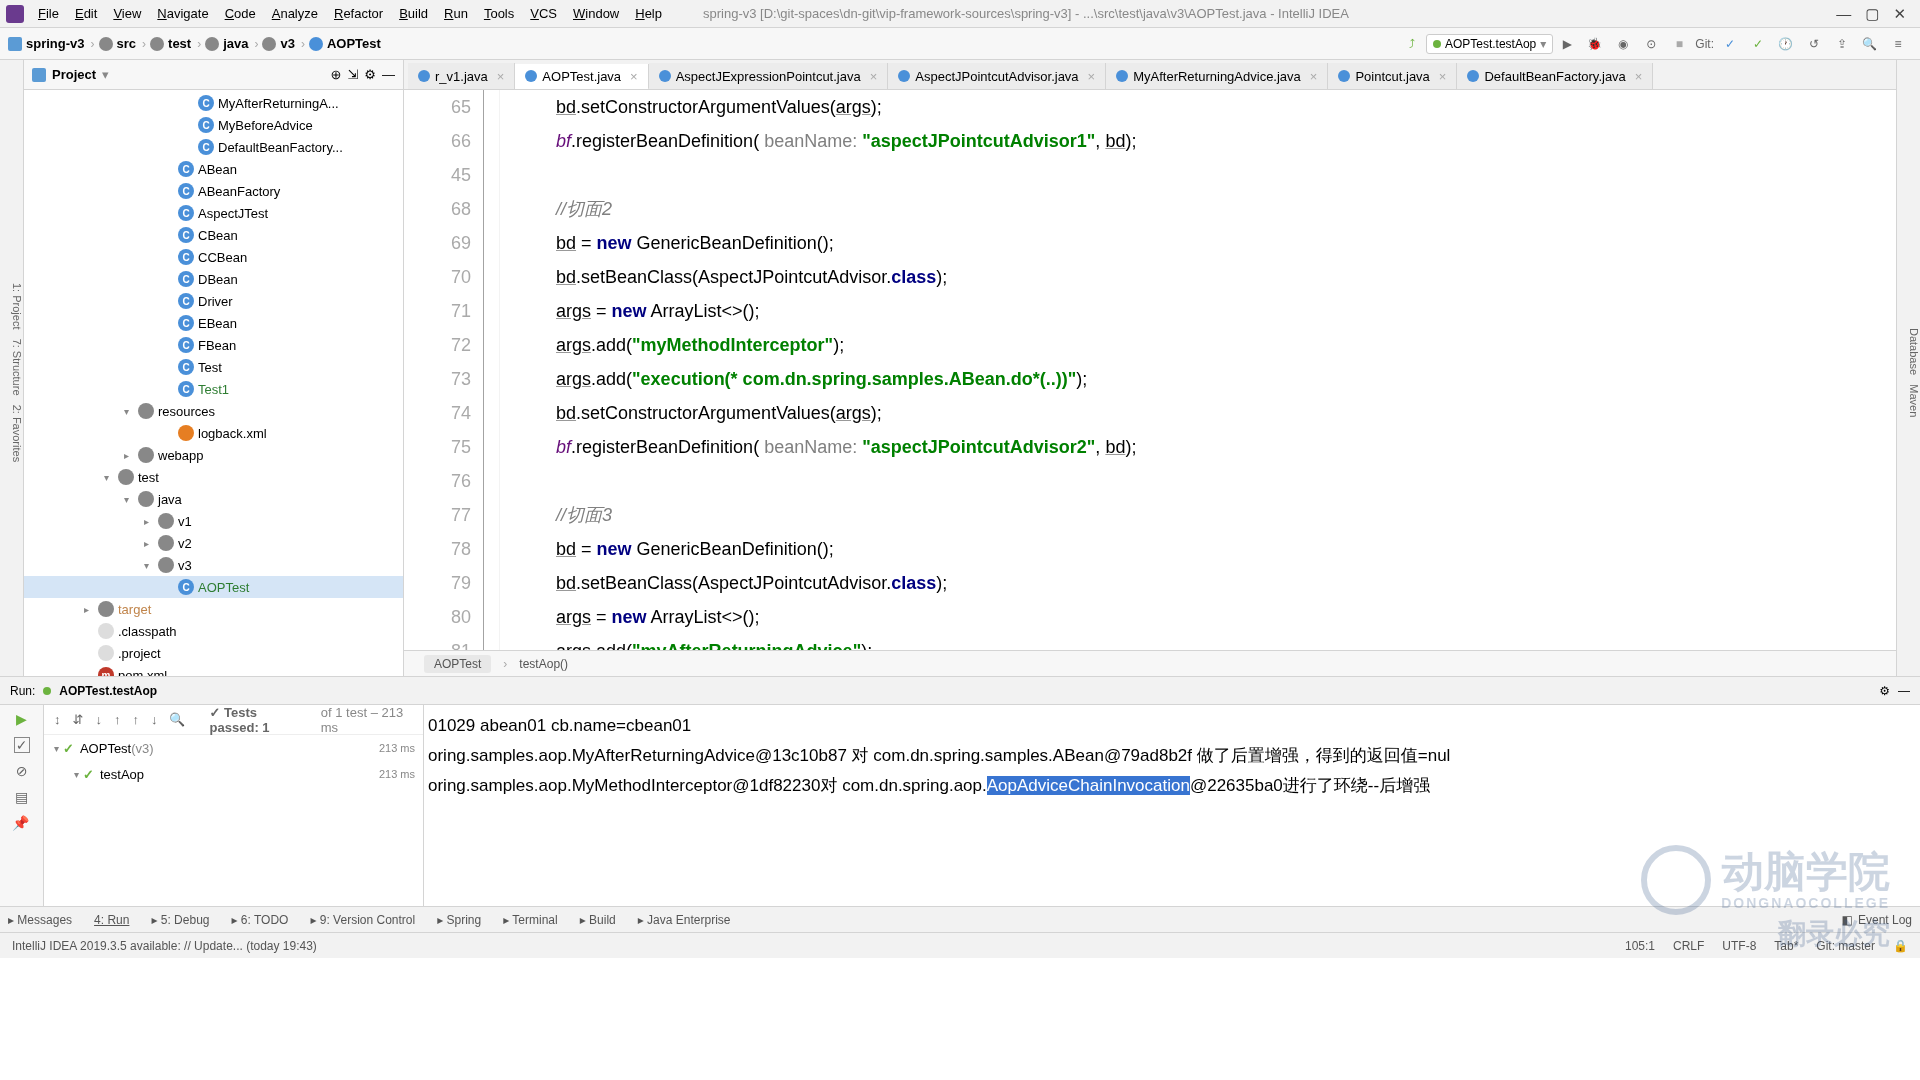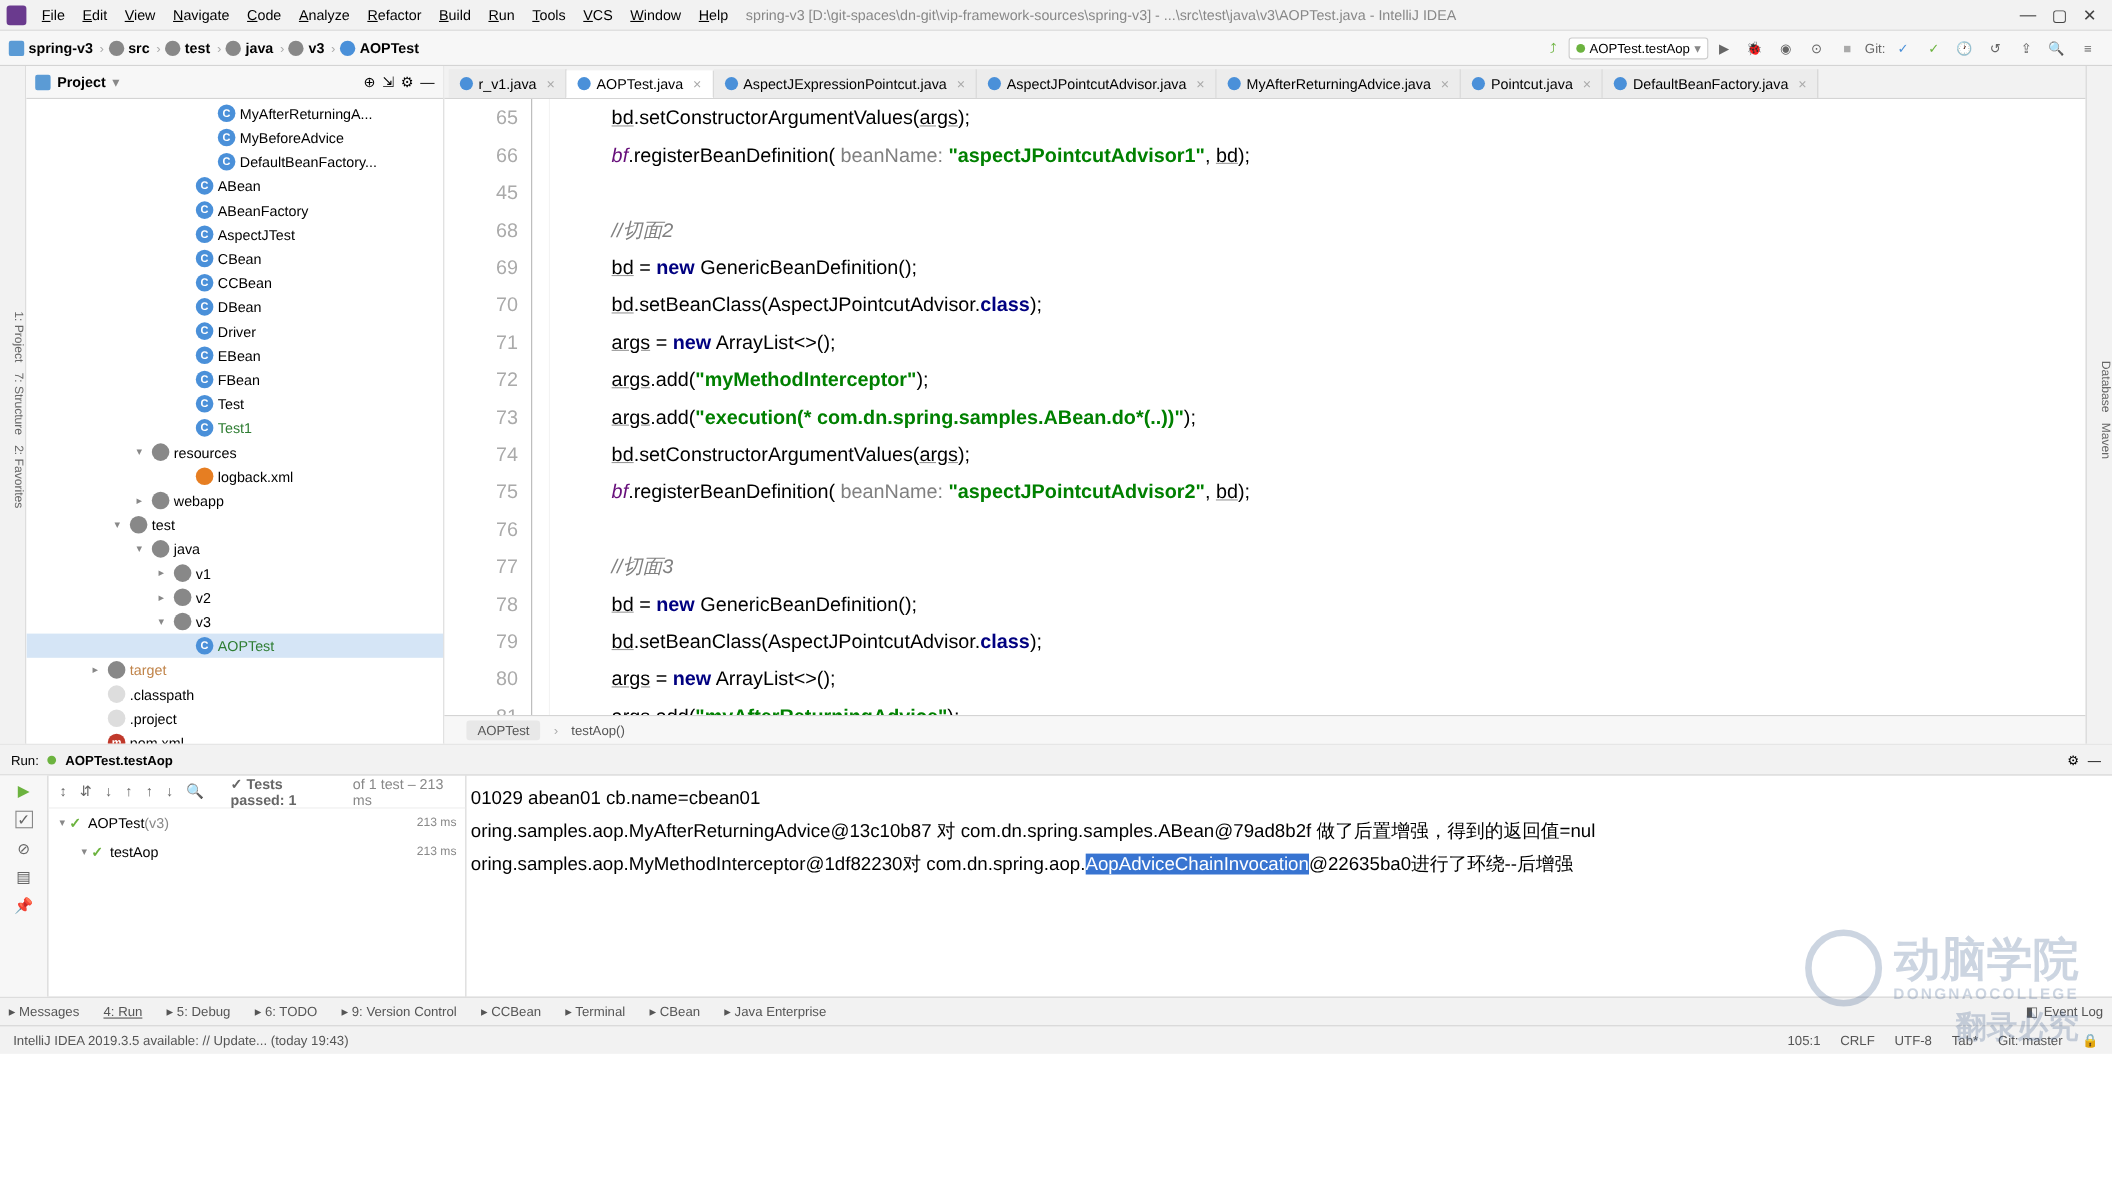--- a/index.html
+++ b/index.html
@@ -1,21 +1,21 @@
 <!DOCTYPE html>
 <html><head>
 <meta charset="utf-8">
 <style>
 * { margin:0; padding:0; box-sizing:border-box; font-family:"Segoe UI",Arial,sans-serif; }
 body { width:1920px; height:1080px; background:#fff; font-size:12px; color:#000; overflow:hidden; position:relative; }
 .menubar { height:28px; background:#f2f2f2; display:flex; align-items:center; border-bottom:1px solid #d4d4d4; }
 .menubar .logo { width:18px; height:18px; background:#6a3a8e; border-radius:3px; margin:0 6px; }
 .menubar .menuitem { padding:0 8px; font-size:13px; cursor:pointer; }
 .menubar .menuitem u { text-decoration:underline; }
-.menubar .title { margin-left:8px; color:#888; font-size:13px; flex:1; }
+.menubar .title { margin-left:33px; color:#888; font-size:13px; flex:1; }
 .menubar .winbtns { display:flex; gap:14px; padding:0 14px; font-size:15px; color:#444; }
 .navbar { height:32px; background:#f7f7f7; border-bottom:1px solid #d4d4d4; display:flex; align-items:center; padding:0 8px; }
 .navbar .crumb { display:flex; align-items:center; font-size:13px; font-weight:bold; margin-right:2px; }
 .navbar .crumb .ic { width:14px; height:14px; border-radius:2px; margin-right:4px; background:#5b9bd5; }
 .navbar .crumb.pkg .ic { background:#888; border-radius:50%; }
 .navbar .crumb.cls .ic { background:#4a90d9; border-radius:50%; }
 .navbar .sep { margin:0 4px; color:#aaa; }
 .navbar .spacer { flex:1; }
 .navbar .toolbtn { width:24px; height:24px; margin:0 2px; display:flex; align-items:center; justify-content:center; color:#666; }
 .navbar .runconfig { border:1px solid #ccc; border-radius:3px; padding:2px 6px; font-size:12px; background:#fff; display:flex; align-items:center; gap:4px; }
@@ -391,23 +391,23 @@
 
 <div class="bottombar">
   <div id="bottomitems" style="display:flex;gap:22px;">
       <div class="item">▸ Messages</div>
       <div class="item">
         <span style="text-decoration:underline;">4: Run</span>
       </div>
       <div class="item">▸ 5: Debug</div>
       <div class="item">▸ 6: TODO</div>
       <div class="item">▸ 9: Version Control</div>
-      <div class="item">▸ CCBean</div>
+      <div class="item">▸ Spring</div>
       <div class="item">▸ Terminal</div>
-      <div class="item">▸ CBean</div>
+      <div class="item">▸ Build</div>
       <div class="item">▸ Java Enterprise</div>
     </div>
   <div class="spacer"></div>
   <div class="item">◧ <span>Event Log</span></div>
 </div>
 
 <div class="statusbar">
   <span>IntelliJ IDEA 2019.3.5 available: // Update... (today 19:43)</span>
   <div class="spacer"></div>
   <span class="cell">105:1</span>

